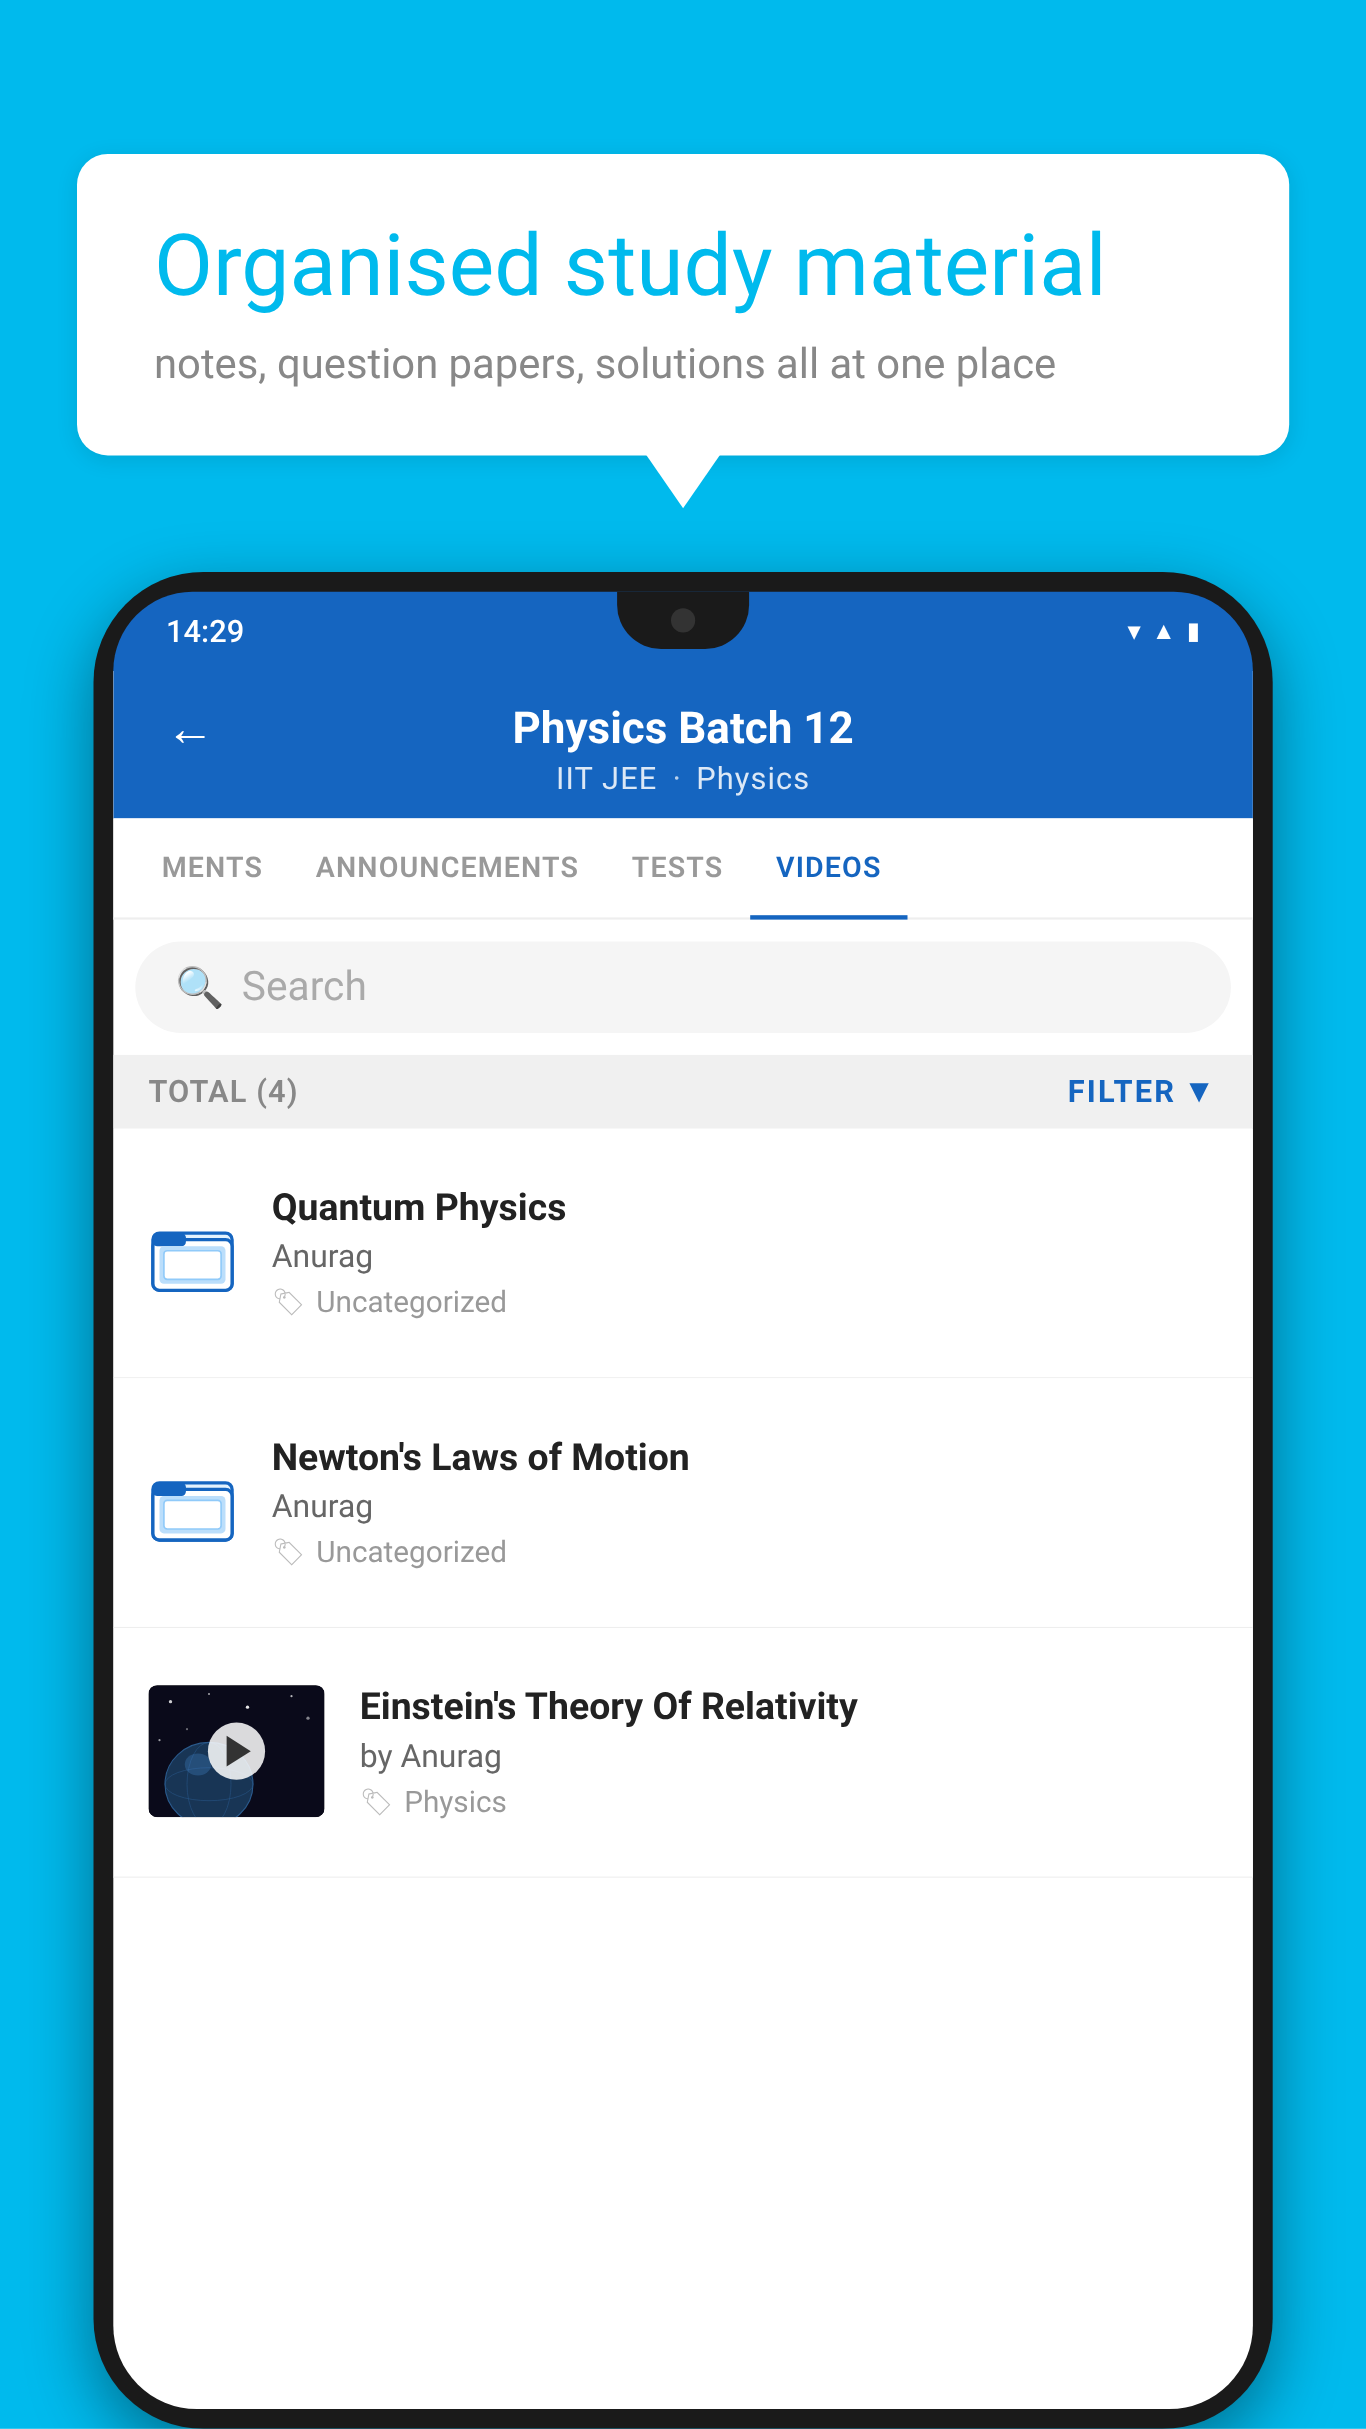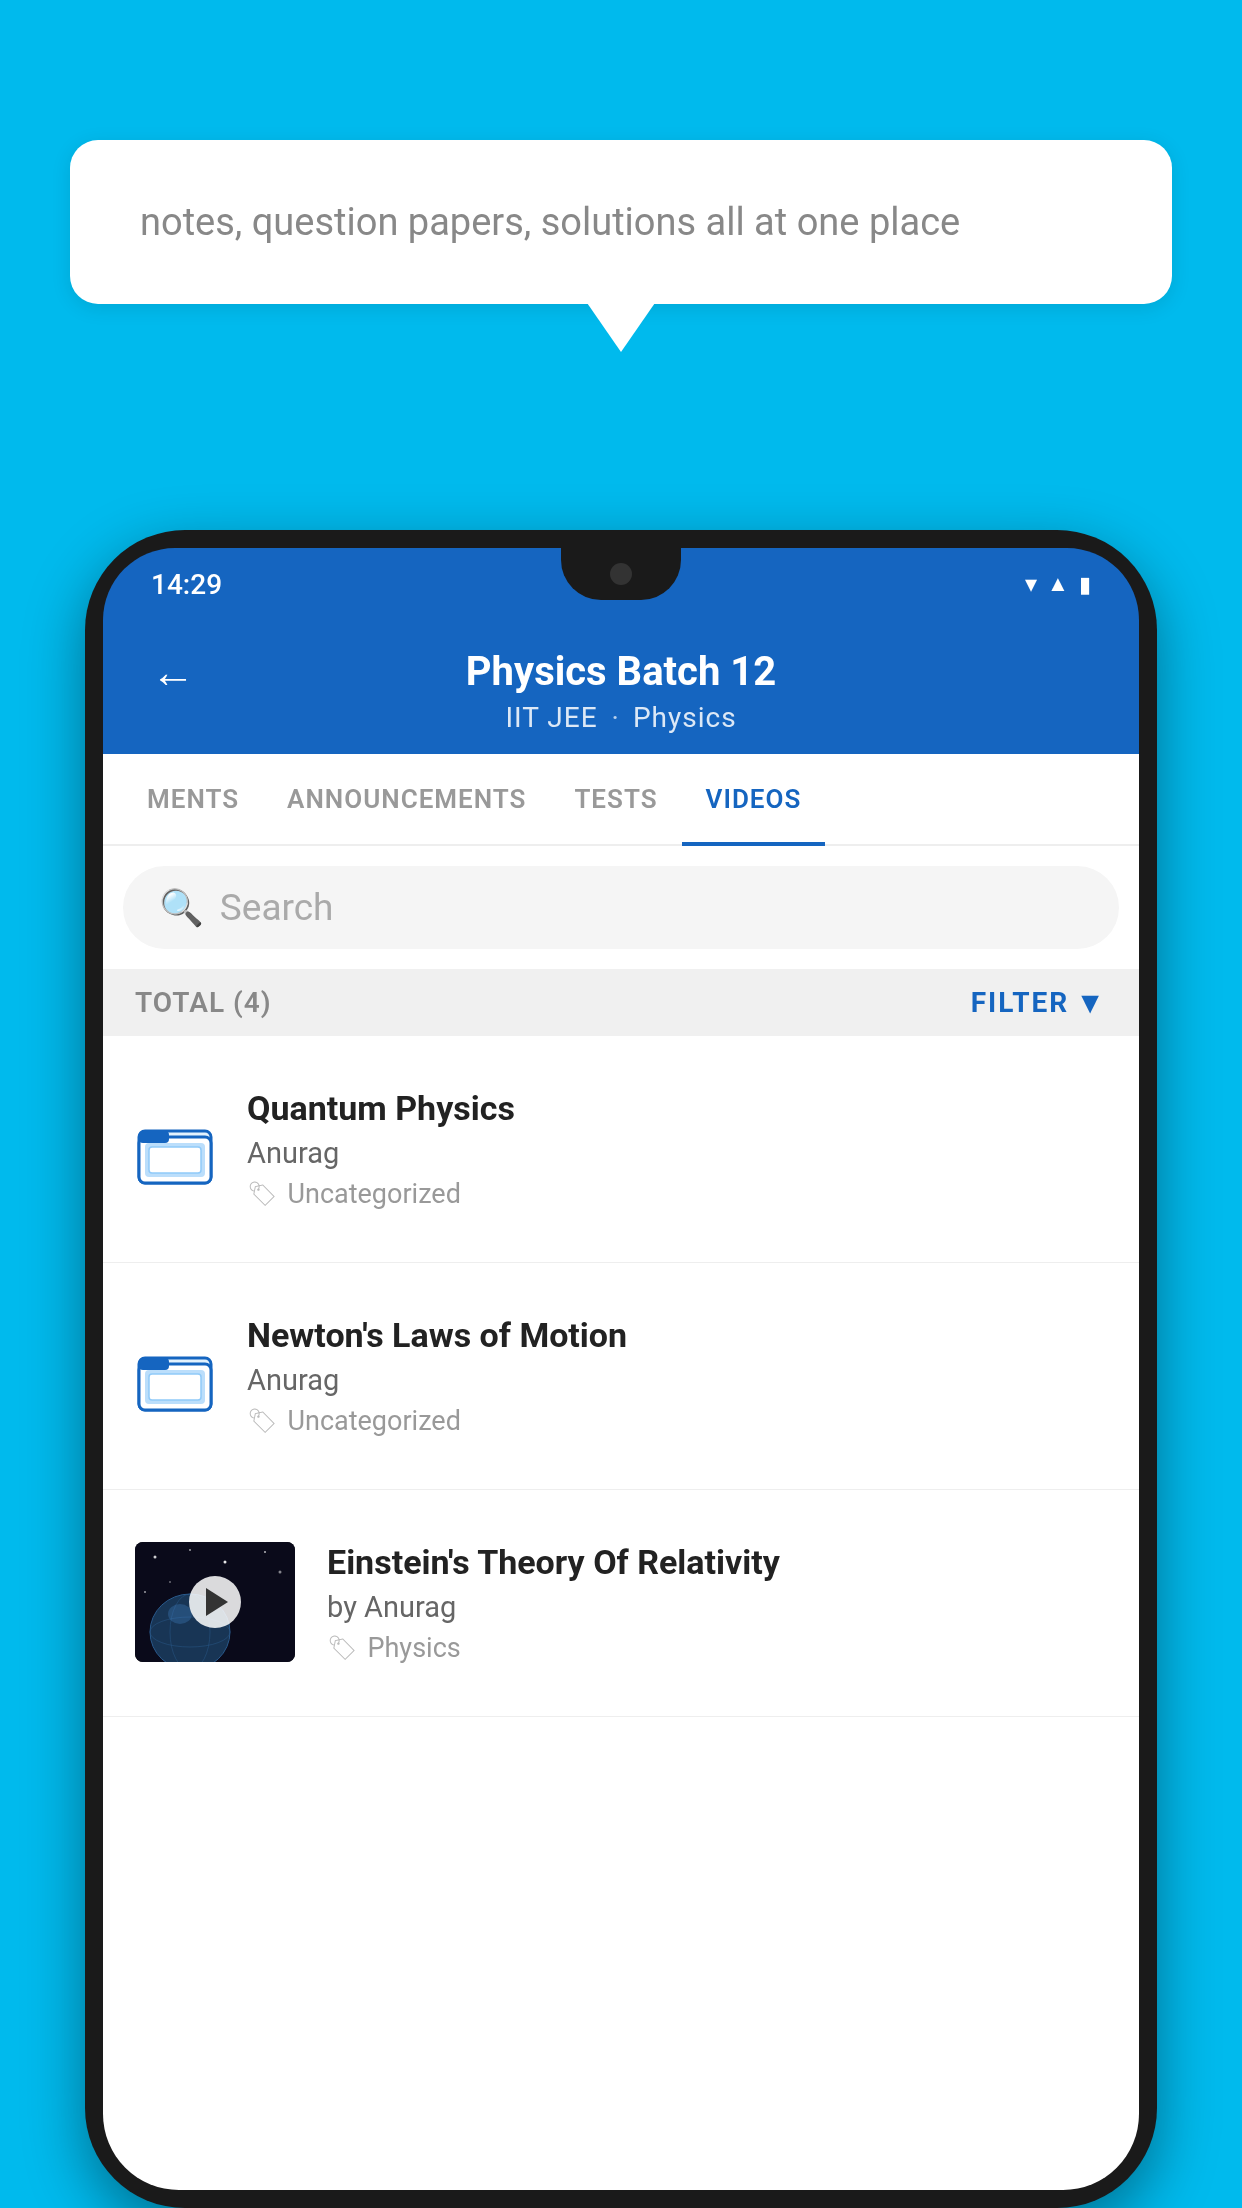--- a/index.html
+++ b/index.html
@@ -56,21 +56,20 @@
       font-weight: 400;
     }
 
     
     .phone-container {
       position: absolute;
       top: 520px;
       left: 85px;
       right: 85px;
       bottom: 0;
-      margin-top: 10px;
     }
 
     .phone {
       width: 100%;
       height: 100%;
       background: #1a1a1a;
       border-radius: 100px;
       padding: 18px;
       box-shadow: 0 20px 60px rgba(0,0,0,0.4);
       position: relative;
@@ -344,20 +343,21 @@
     .tag-icon {
       font-size: 24px;
       color: #bbb;
     }
   </style>
 </head>
 <body>
 
 <div class="speech-bubble-container">
   <div class="speech-bubble">
+    <h1>Organised study material</h1>
     <p>notes, question papers, solutions all at one place</p>
   </div>
 </div>
 
 <div class="phone-container">
   <div class="phone">
 
     <div class="phone-top-bar">
       <span class="phone-time">14:29</span>
       <div class="phone-notch">

